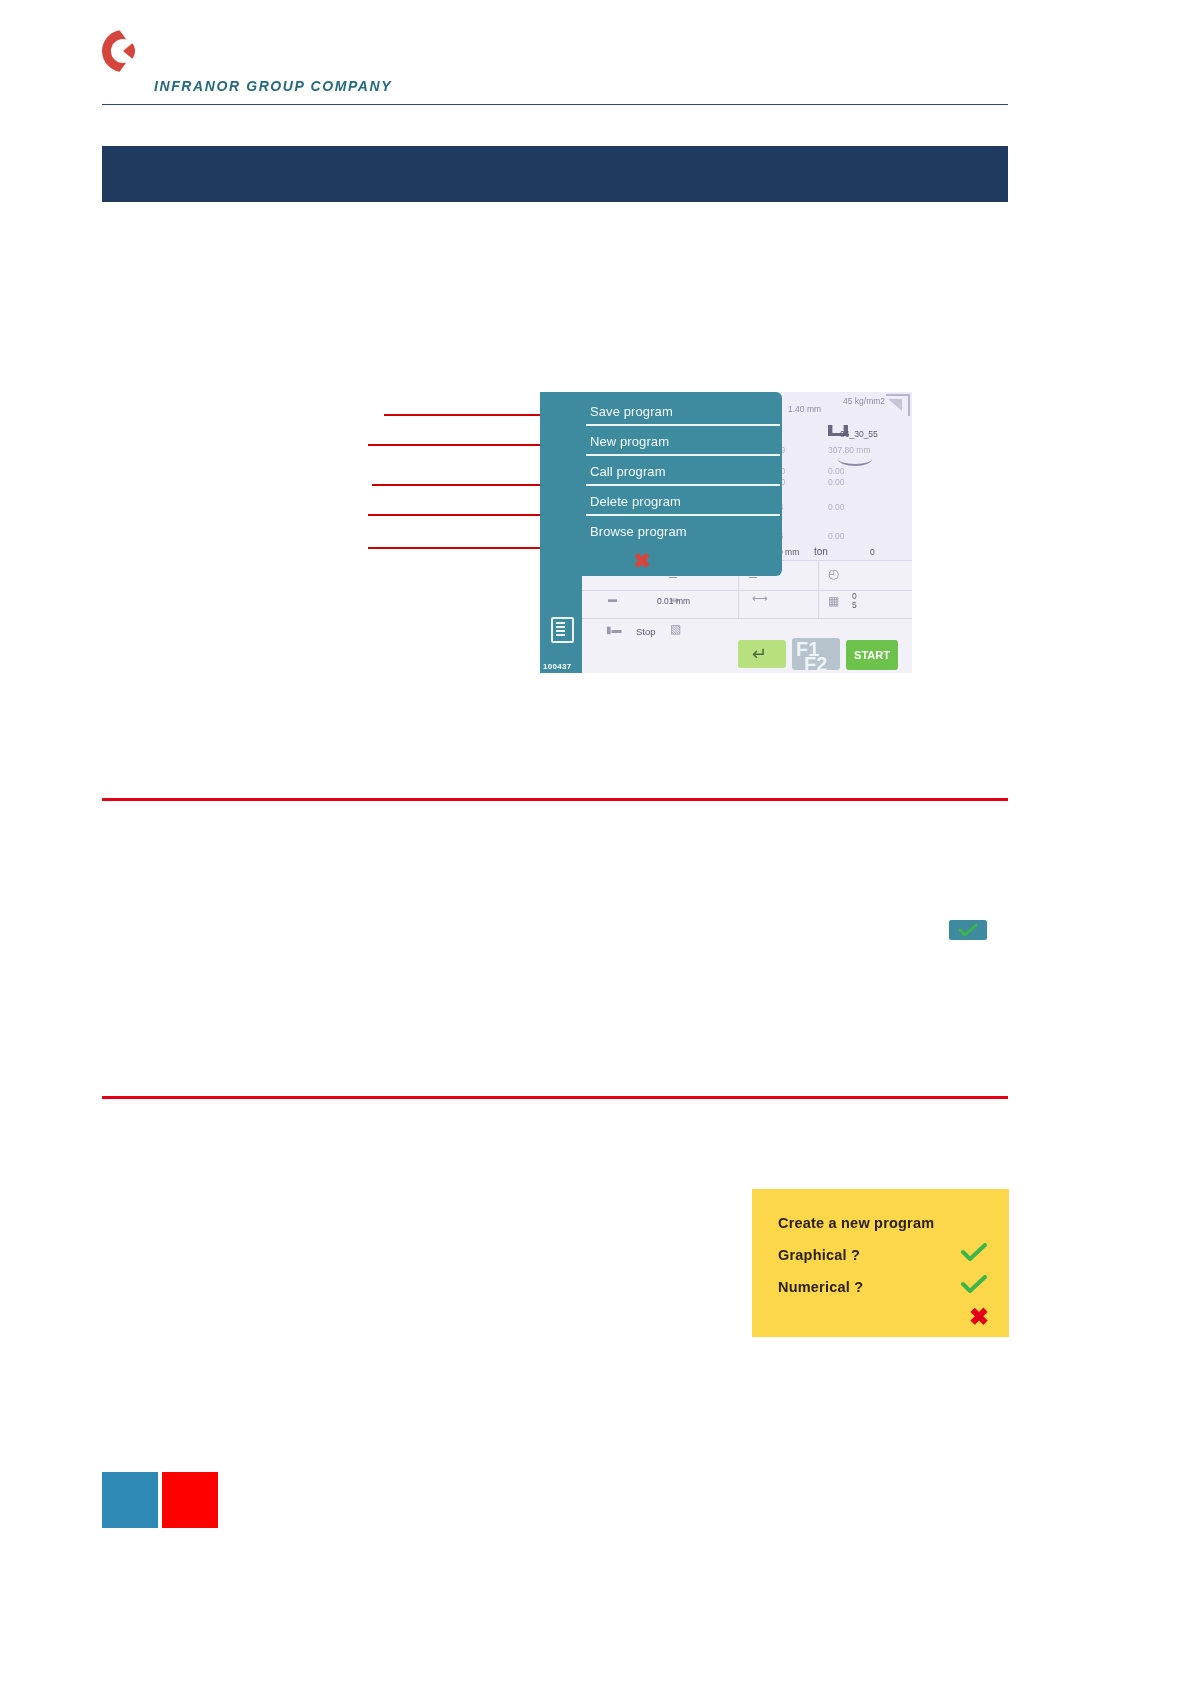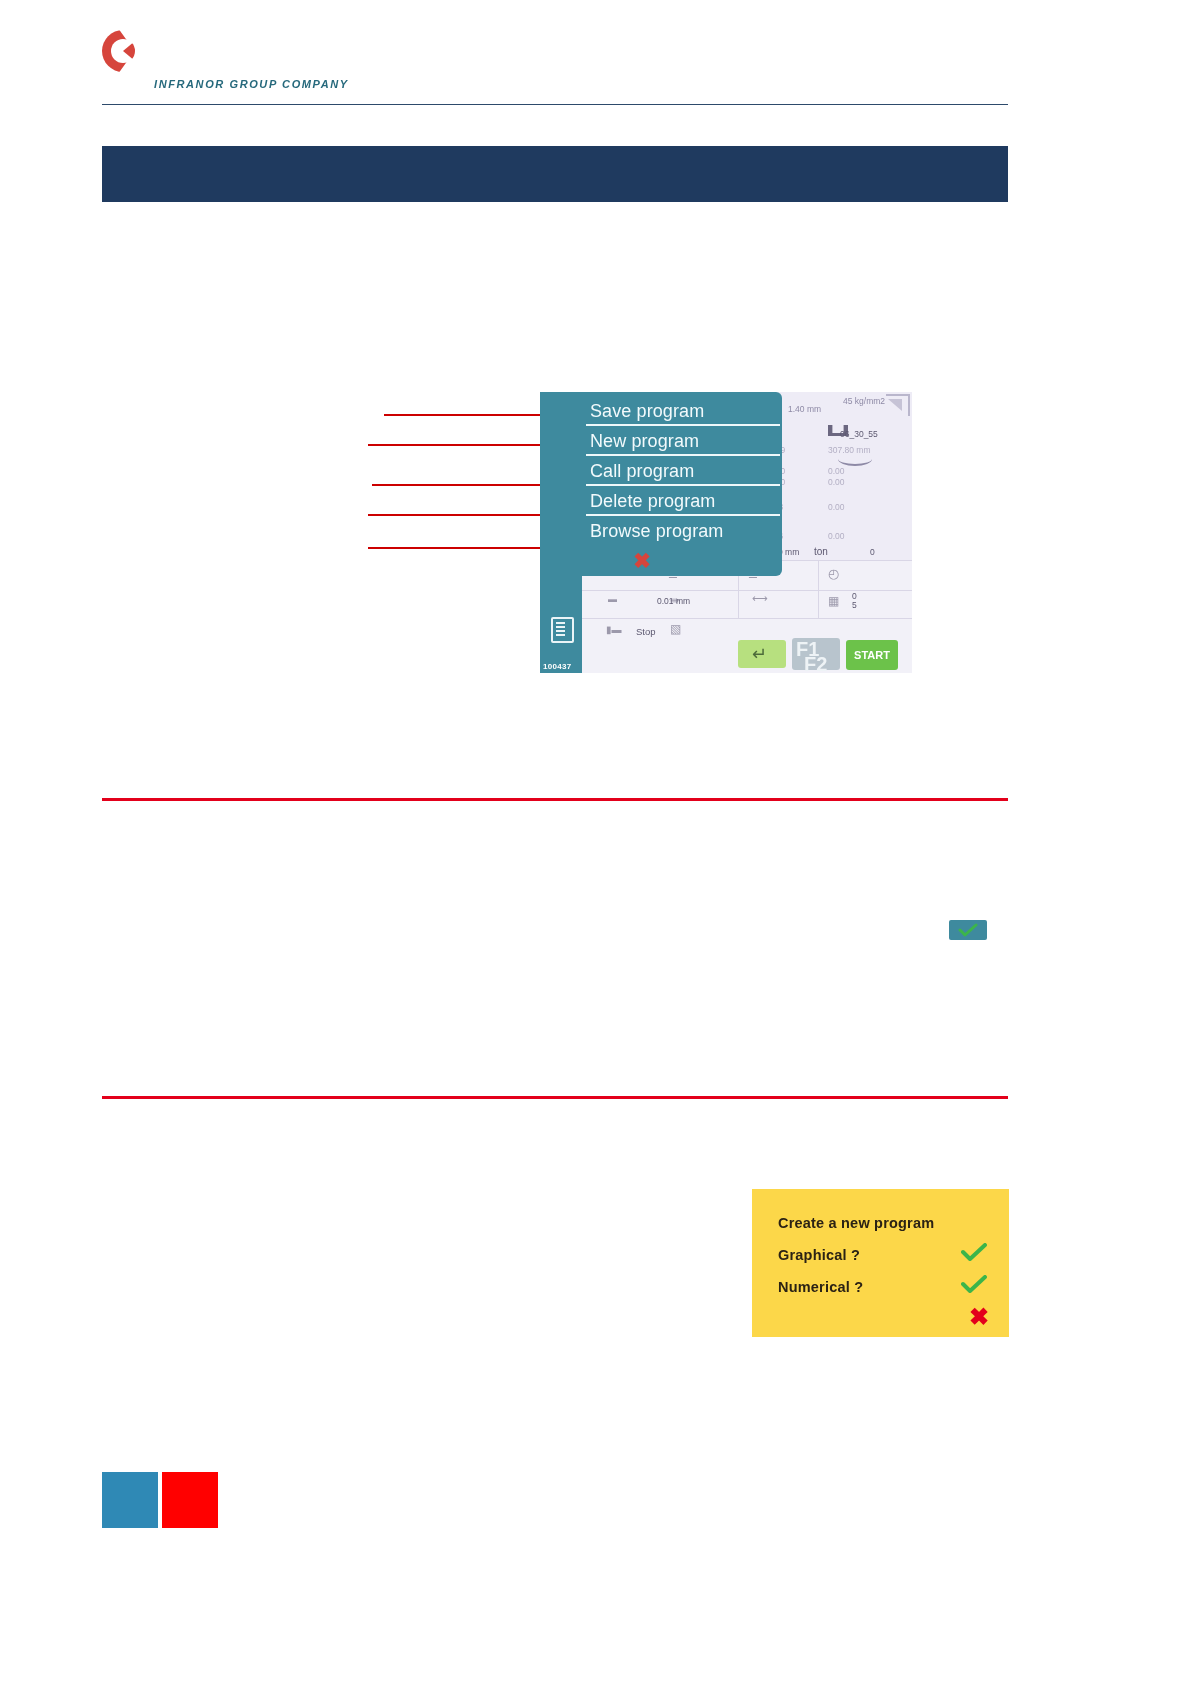--- a/index.html
+++ b/index.html
@@ -72,21 +72,21 @@
     position: relative;
   }
   .logo-word sup {
     font-size: 14px;
     letter-spacing: 0;
     vertical-align: super;
   }
   .logo-tagline {
     margin-top: 6px;
     margin-left: 52px;
-    font-size: 11px;
+    font-size: 14px;
     letter-spacing: 1.6px;
     font-style: italic;
     color: #26697c;
     font-weight: 600;
   }
   #header-rule {
     position: absolute;
     left: 102px;
     top: 104px;
     width: 906px;
@@ -254,21 +254,21 @@
     border-radius: 0 6px 6px 0;
     padding-top: 4px;
   }
   .menu-item {
     position: relative;
     height: 30px;
     display: flex;
     align-items: center;
     padding-left: 8px;
     color: #f2fafc;
-    font-size: 18px;
+    font-size: 13px;
     letter-spacing: .1px;
     white-space: nowrap;
   }
   .menu-sep {
     position: absolute;
     left: 4px;
     right: 2px;
     bottom: 0;
     height: 2px;
     background: #eef8fa;

